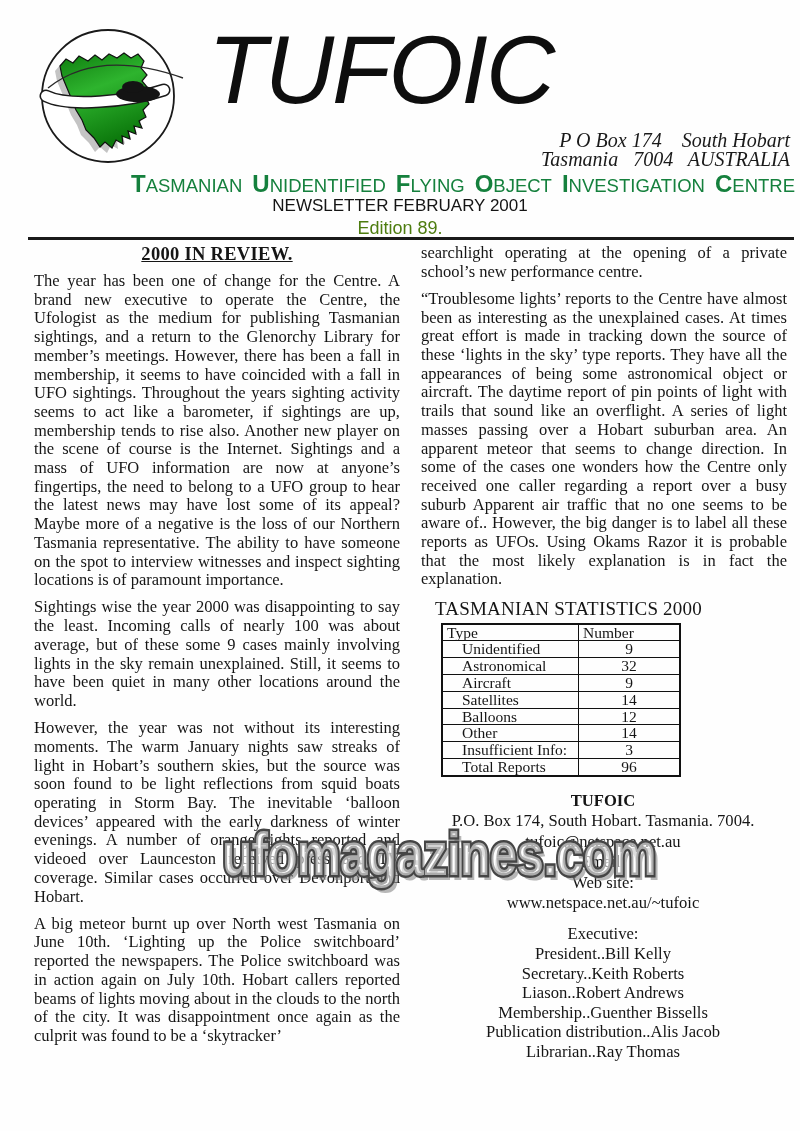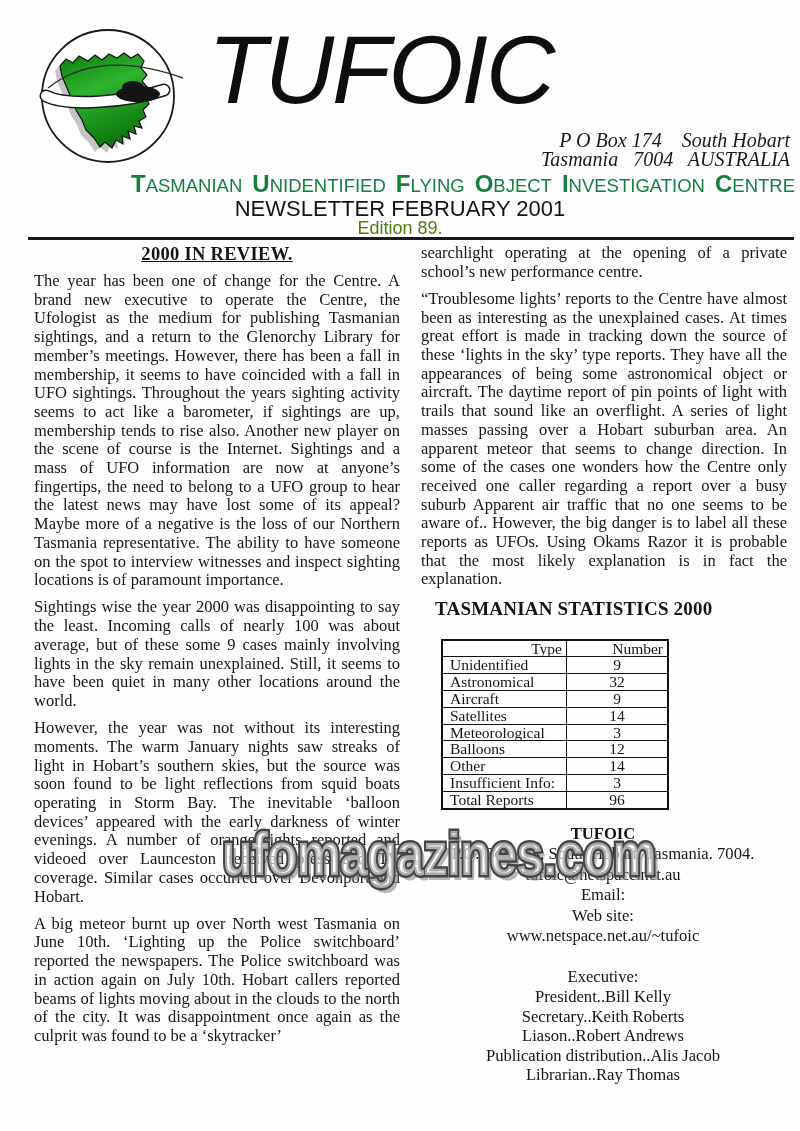--- a/index.html
+++ b/index.html
@@ -22,53 +22,53 @@
   }
   .org-line {
     position:absolute; left:0; top:170px; width:100%;
     text-align:right; font-family:"Liberation Sans", sans-serif;
     font-size:18.5px; color:#15803d; white-space:nowrap;
   }
   .org-word { display:inline-block; margin:0 5px; }
   .org-lead { font-size:24px; font-weight:bold; }
   .newsletter-line {
     position:absolute; left:0; top:196px; width:100%; text-align:center;
-    font-family:"Liberation Sans", sans-serif; font-size:22px; color:#141414;
+    font-family:"Liberation Sans", sans-serif; font-size:17px; color:#141414;
   }
   .edition-line {
     position:absolute; left:0; top:218px; width:100%; text-align:center;
     font-family:"Liberation Sans", sans-serif; font-size:18px; color:#4d7c0f;
   }
   .top-rule { position:absolute; left:28px; top:237px; width:766px; height:3px; background:#1a1a1a; }
   
   .col { position:absolute; top:244px; width:366px; }
   .col-left  { left:34px; }
   .col-right { left:421px; }
   .review-heading {
     margin:0 0 7px 0; text-align:center; font-size:18.5px; font-weight:bold;
     text-decoration:underline; letter-spacing:0.3px;
   }
   .body-p {
     margin:0 0 8.5px 0; font-size:16.5px; line-height:18.7px;
     text-align:justify; text-justify:inter-word;
   }
   
-  .stats-title { margin:2px 0 19px 14px; font-size:19px; font-weight:bold; letter-spacing:0.2px; }
+  .stats-title { margin:2px 0 3px 14px; font-size:19px; font-weight:normal; letter-spacing:0.2px; }
   .stats-table { margin-left:20px; border-collapse:collapse; border:2px solid #111; }
   .stats-table th, .stats-table td {
     border:1px solid #111; font-size:15.5px; line-height:15.8px;
     padding:0 4px; font-weight:normal;
   }
-  .stats-table th { text-align:right; }
-  .stats-table td.cell-type { width:112px; text-align:left; padding-left:7px; }
+  .stats-table th { text-align:left; }
+  .stats-table td.cell-type { width:112px; text-align:left; padding-left:19px; }
   .stats-table td.cell-num  { width:92px;  text-align:center; }
   
   .contact { margin:14px 0 0 12px; width:340px; text-align:center; font-size:16.6px; line-height:20.5px; }
   .contact-name { font-weight:bold; }
-  .exec-label { margin-top:20px; }
+  .exec-label { margin-top:10px; }
   .exec-line { line-height:19.5px; }
   
   .watermark { position:absolute; left:222px; top:818px; width:560px; height:85px; z-index:6; pointer-events:none; }
   .wm-text {
     position:absolute; left:0; top:0; white-space:nowrap;
     font-family:"Liberation Sans", sans-serif; font-weight:bold;
     font-size:62px; letter-spacing:-1px;
     transform:scaleX(0.8); transform-origin:left top;
   }
   .wm-back {
@@ -143,24 +143,20 @@
           </tr>
           <tr>
             <td class="cell-type">Aircraft</td>
             <td class="cell-num">9</td>
           </tr>
           <tr>
             <td class="cell-type">Satellites</td>
             <td class="cell-num">14</td>
           </tr>
           <tr>
-            <td class="cell-type">Meteorological</td>
-            <td class="cell-num">3</td>
-          </tr>
-          <tr>
             <td class="cell-type">Balloons</td>
             <td class="cell-num">12</td>
           </tr>
           <tr>
             <td class="cell-type">Other</td>
             <td class="cell-num">14</td>
           </tr>
           <tr>
             <td class="cell-type">Insufficient Info:</td>
             <td class="cell-num">3</td>
@@ -177,20 +173,21 @@
       <div>P.O. Box 174, South Hobart. Tasmania. 7004.</div>
       <div>tufoic@netspace.net.au</div>
       <div>Email:</div>
       <div>Web site:</div>
       <div>www.netspace.net.au/~tufoic</div>
       <div class="exec-label">Executive:</div>
       <div id="exec-list">
           <div class="exec-line">President..Bill Kelly</div>
           <div class="exec-line">Secretary..Keith Roberts</div>
           <div class="exec-line">Liason..Robert Andrews</div>
+          <div class="exec-line">Membership..Guenther Bissells</div>
           <div class="exec-line">Publication distribution..Alis Jacob</div>
           <div class="exec-line">Librarian..Ray Thomas</div>
         </div>
     </div>
   </div>
 
   <div class="watermark">
     <span class="wm-text wm-back">ufomagazines.com</span>
     <span class="wm-text wm-front">ufomagazines.com</span>
   </div>

